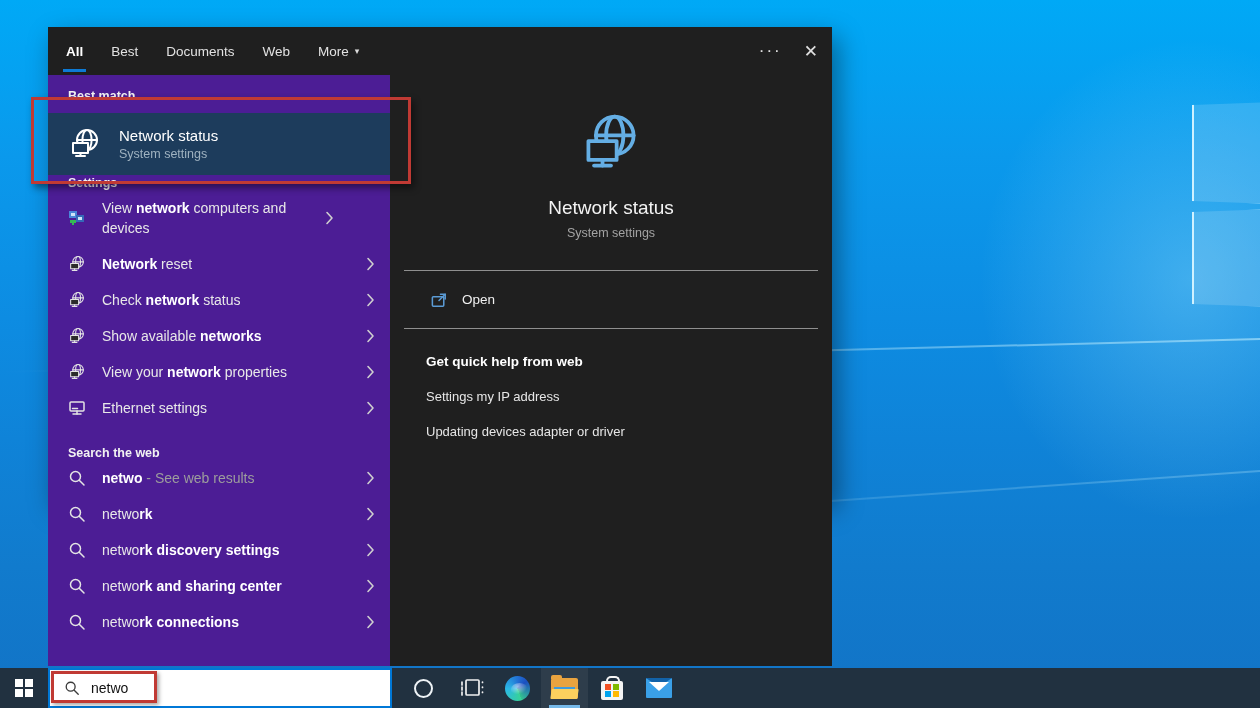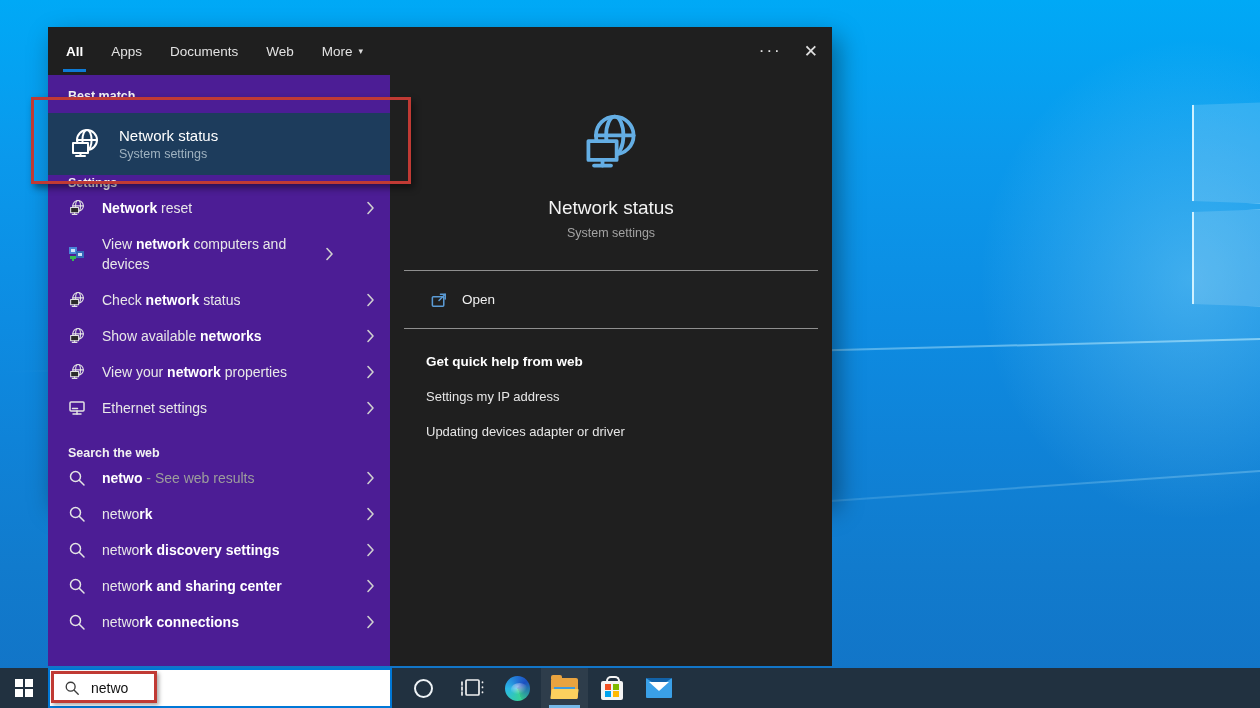--- a/index.html
+++ b/index.html
@@ -132,21 +132,21 @@
   </div>
 
   <div class="search-window">
     <div class="tabbar">
       <div class="tabs" id="tabs">
           <div class="tab active">
             <span>All</span>
             <span class="underline"></span>
           </div>
           <div class="tab">
-            <span>Apps</span>
+            <span>Best</span>
           </div>
           <div class="tab">
             <span>Documents</span>
           </div>
           <div class="tab">
             <span>Web</span>
           </div>
           <div class="tab">
             <span>More</span>
             <span class="caret">▾</span>
@@ -172,50 +172,50 @@
                 <path d="M8 29h9"></path>
               </svg>
             </span>
           <span class="bm-text">
             <span class="bm-title" id="bm-title"><span class="b">Network</span><span> status</span></span>
             <span class="bm-sub">System settings</span>
           </span>
         </div>
         <div id="sections">
             <div class="section-label sec-label-settings" style="margin-top: 1px;">Settings</div>
-            <div class="row">
-              <span class="icon16">
-                <svg viewBox="0 0 34 34" width="100%" height="100%" fill="none" stroke="currentColor" stroke-linecap="round" stroke-linejoin="round" stroke-width="2">
-      <circle cx="19" cy="13" r="10"></circle>
-                  <path d="M9 13h20"></path>
-                  <ellipse cx="19" cy="13" rx="4.6" ry="10"></ellipse>
-      <rect x="5" y="16" width="15" height="10" fill="var(--icon-bg,#1f1f1f)"></rect>
-      <path d="M12.5 26v3"></path>
-                  <path d="M8 29h9"></path>
-                </svg>
-              </span>
-              <span class="label"><span class="b">Network</span><span> reset</span></span>
-              <span class="chev">
-                <svg viewBox="0 0 8 14" width="9" height="14" fill="none" stroke="currentColor" stroke-linecap="round" stroke-linejoin="round" stroke-width="1.6">
-      <path d="M1.5 1.5L6.5 7l-5 5.5"></path>
-                </svg>
-              </span>
-            </div>
             <div class="row tall">
               <span class="icon16">
                 <svg viewBox="0 0 18 18" width="100%" height="100%">
       <rect x="1" y="2" width="8" height="7" fill="#4a86d8"></rect>
                   <rect x="3" y="4" width="4" height="3" fill="#cfe3f7"></rect>
       <rect x="8" y="6" width="8" height="7" fill="#3569b8"></rect>
                   <rect x="10" y="8" width="4" height="3" fill="#cfe3f7"></rect>
       <rect x="2" y="11" width="6" height="3" fill="#35b954"></rect>
                   <rect x="4" y="14" width="2" height="2" fill="#35b954"></rect>
                 </svg>
               </span>
               <span class="label"><span>View </span><span class="b">network</span><span> computers and devices</span></span>
+              <span class="chev">
+                <svg viewBox="0 0 8 14" width="9" height="14" fill="none" stroke="currentColor" stroke-linecap="round" stroke-linejoin="round" stroke-width="1.6">
+      <path d="M1.5 1.5L6.5 7l-5 5.5"></path>
+                </svg>
+              </span>
+            </div>
+            <div class="row">
+              <span class="icon16">
+                <svg viewBox="0 0 34 34" width="100%" height="100%" fill="none" stroke="currentColor" stroke-linecap="round" stroke-linejoin="round" stroke-width="2">
+      <circle cx="19" cy="13" r="10"></circle>
+                  <path d="M9 13h20"></path>
+                  <ellipse cx="19" cy="13" rx="4.6" ry="10"></ellipse>
+      <rect x="5" y="16" width="15" height="10" fill="var(--icon-bg,#1f1f1f)"></rect>
+      <path d="M12.5 26v3"></path>
+                  <path d="M8 29h9"></path>
+                </svg>
+              </span>
+              <span class="label"><span class="b">Network</span><span> reset</span></span>
               <span class="chev">
                 <svg viewBox="0 0 8 14" width="9" height="14" fill="none" stroke="currentColor" stroke-linecap="round" stroke-linejoin="round" stroke-width="1.6">
       <path d="M1.5 1.5L6.5 7l-5 5.5"></path>
                 </svg>
               </span>
             </div>
             <div class="row">
               <span class="icon16">
                 <svg viewBox="0 0 34 34" width="100%" height="100%" fill="none" stroke="currentColor" stroke-linecap="round" stroke-linejoin="round" stroke-width="2">
       <circle cx="19" cy="13" r="10"></circle>

